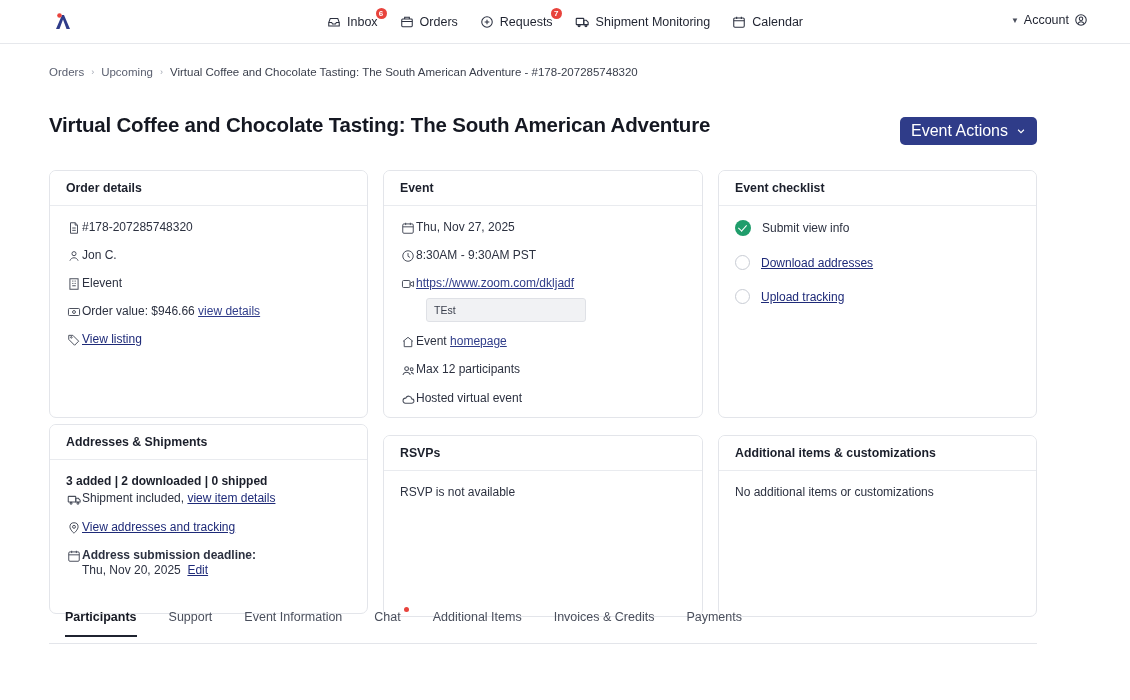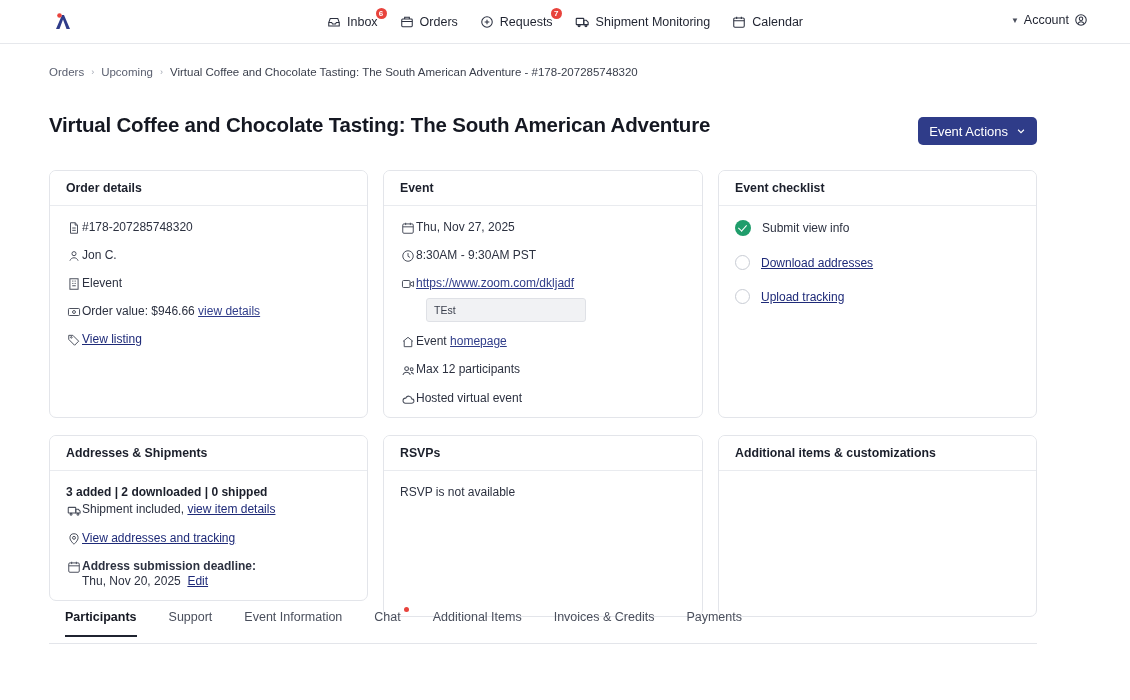--- a/index.html
+++ b/index.html
@@ -85,21 +85,21 @@
     color: #151822;
   }
   .event-actions {
     position: absolute; right: 93px; top: 117px;
     background: #2f3c89;
     color: #fff;
     border: none;
     border-radius: 5px;
     height: 28px;
     padding: 0 11px;
-    font-size: 13px;
+    font-size: 16px;
     font-family: "Liberation Sans", sans-serif;
     display: flex; align-items: center; gap: 8px;
     cursor: pointer;
   }
 
   
   .card {
     position: absolute;
     background: #fff;
     border: 1px solid #e3e5ea;
@@ -128,21 +128,21 @@
   a.link { color: #2f3c89; text-decoration: underline; cursor: pointer; }
   a.link2 { color: #1e2a78; text-decoration: underline; cursor: pointer; }
 
   
   #card-order { left: 49px; top: 170px; width: 319px; height: 248px; }
   
   #card-event { left: 383px; top: 170px; width: 320px; height: 248px; }
   
   #card-checklist { left: 718px; top: 170px; width: 319px; height: 248px; }
   
-  #card-addresses { left: 49px; top: 435px; width: 319px; height: 166px; }
+  #card-addresses { left: 49px; top: 424px; width: 319px; height: 190px; }
   
   #card-rsvps { left: 383px; top: 435px; width: 320px; height: 182px; }
   
   #card-additional { left: 718px; top: 435px; width: 319px; height: 182px; }
 
   .tooltip {
     margin-left: 26px;
     margin-top: -6px;
     margin-bottom: 12px;
     width: 160px;
@@ -514,20 +514,23 @@
 
   <div class="card" id="card-rsvps">
     <div class="card-head">RSVPs</div>
     <div class="card-body">
       <div class="txt">RSVP is not available</div>
     </div>
   </div>
 
   <div class="card" id="card-additional">
     <div class="card-head">Additional items &amp; customizations</div>
+    <div class="card-body">
+      <div class="txt">No additional items or customizations</div>
+    </div>
   </div>
 
   <div class="tabs">
     <div class="tab active">
       <span>Participants</span>
     </div>
     <div class="tab">
       <span>Support</span>
     </div>
     <div class="tab">

